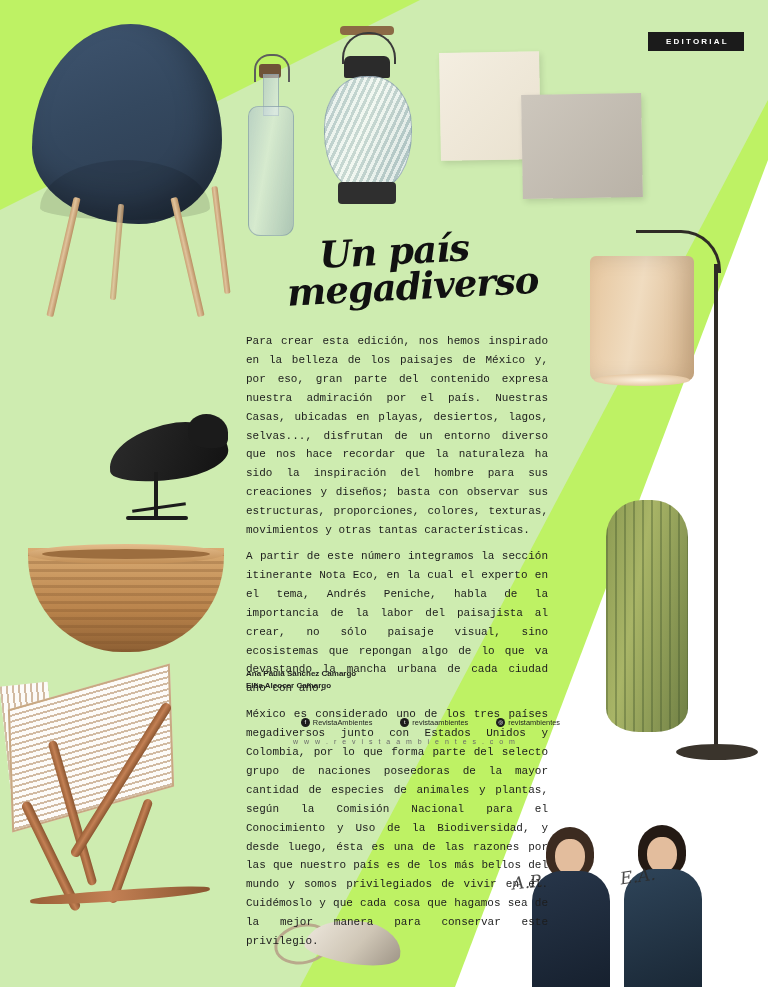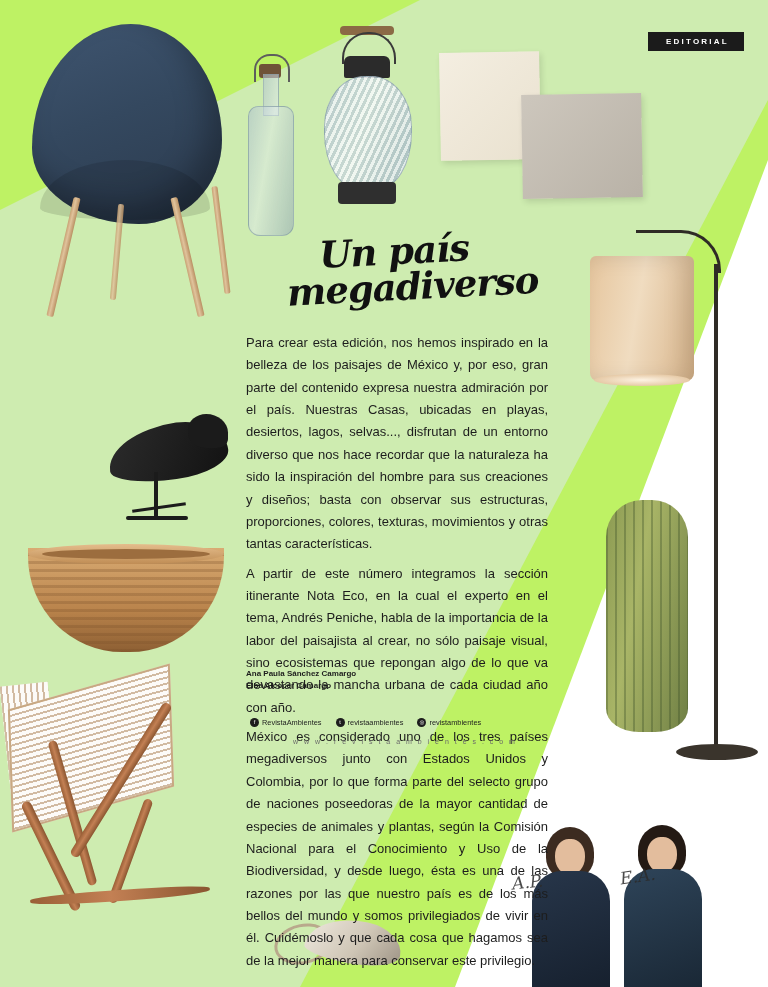--- a/index.html
+++ b/index.html
@@ -83,22 +83,22 @@
     letter-spacing: -1px;
     margin-top: 2px;
   }
 
   
   .body-col {
     position: absolute;
     left: 246px;
     top: 332px;
     width: 302px;
-    font-family: Liberation Sans, sans-serif;
-    font-size: 13px;
+    font-family: Liberation Mono, monospace;
+    font-size: 11px;
     line-height: 1.72;
     color: #1d1d1d;
     text-align: justify;
   }
   .body-col p {
     margin: 0 0 7px 0;
   }
 
   .signature {
     position: absolute;
@@ -114,22 +114,22 @@
   .signature .role { font-weight: normal; }
 
   
   .social {
     position: absolute;
     left: 250px;
     top: 718px;
     width: 310px;
     display: flex;
     align-items: center;
-    justify-content: flex-start;
-    gap: 14px;
+    justify-content: flex-end;
+    gap: 28px;
     font-family: "Liberation Sans", sans-serif;
     font-size: 7.4px;
     color: #1d1d1d;
   }
   .social .item {
     display: flex;
     align-items: center;
     gap: 3px;
   }
   .badge {

